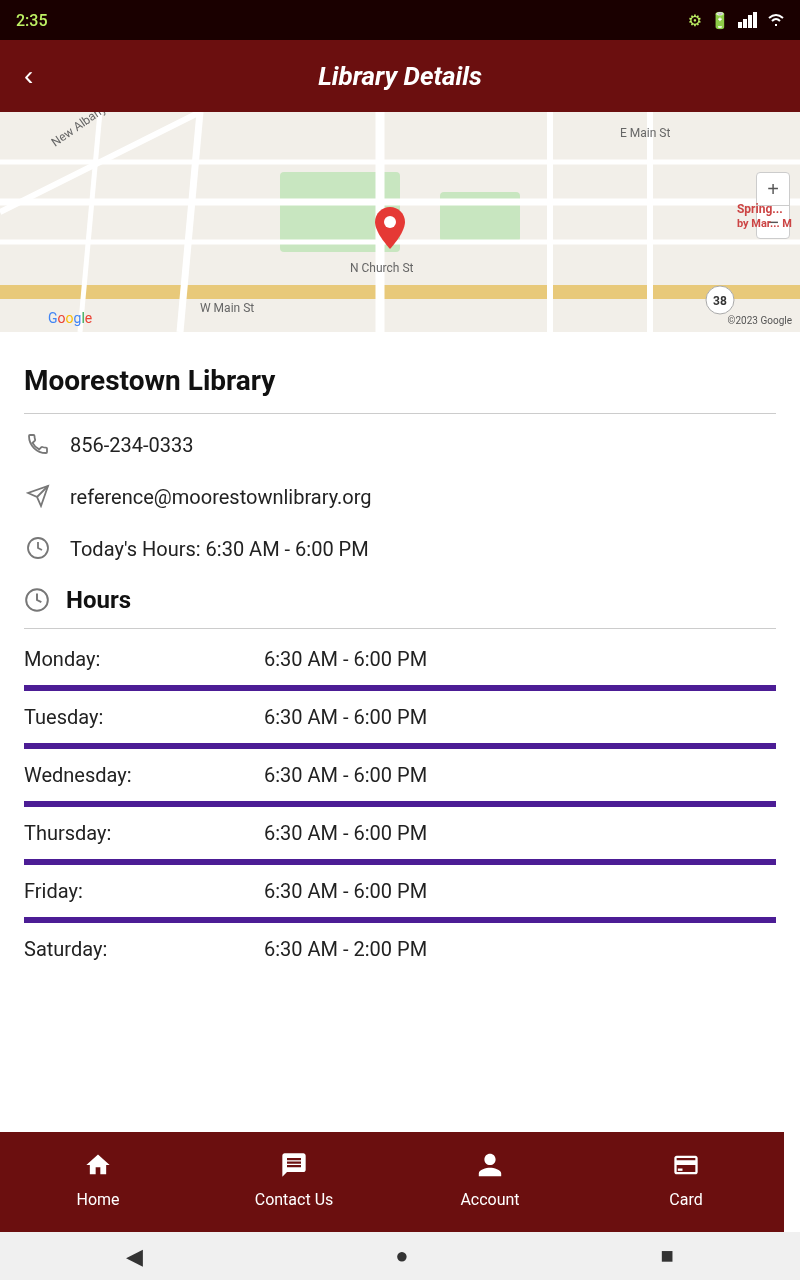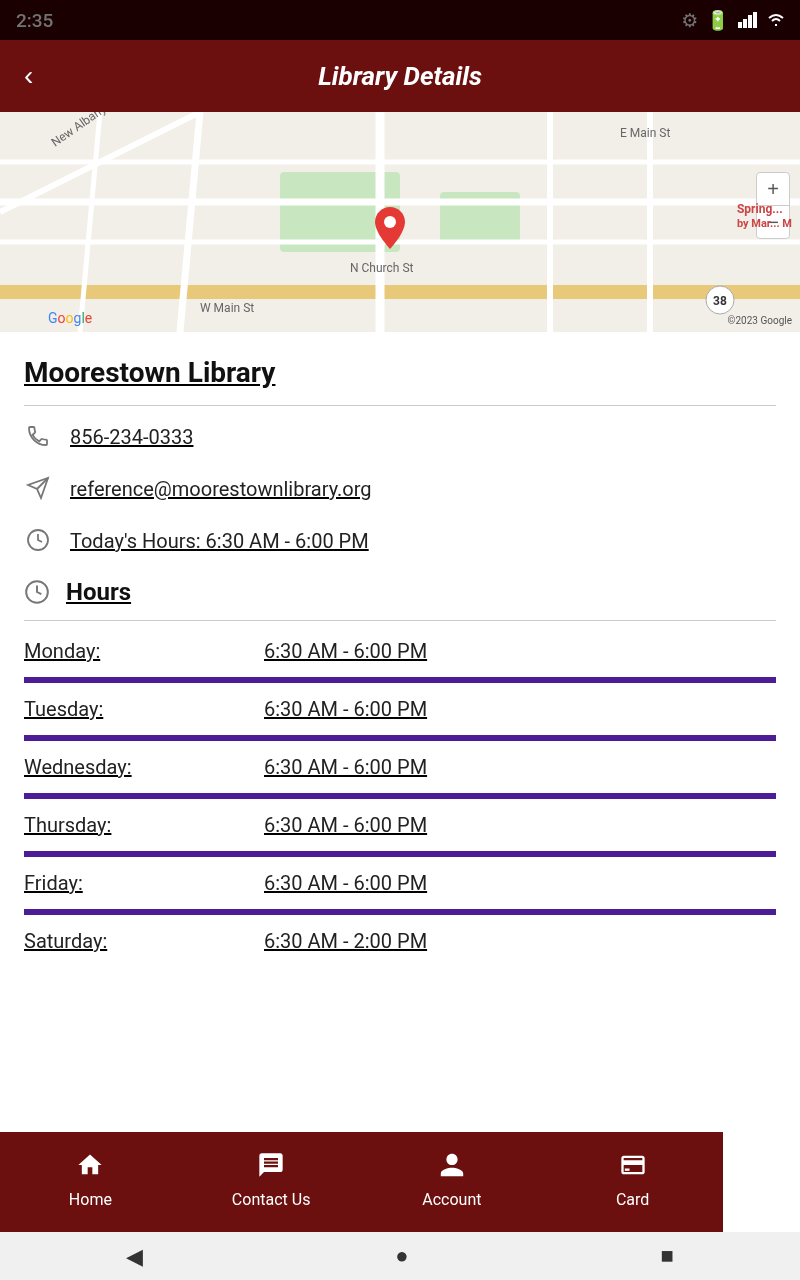--- a/index.html
+++ b/index.html
@@ -9,27 +9,27 @@
       min-height: 1280px;
       font-family: 'Roboto', Arial, sans-serif;
       background: #fff;
       position: relative;
       overflow-x: hidden;
     }
 
     
     .status-bar {
       background: #1a0000;
-      color: #737373;
+      color: #bef264;
       height: 40px;
       display: flex;
       align-items: center;
       justify-content: space-between;
       padding: 0 16px;
-      font-size: 19px;
+      font-size: 16px;
       font-weight: 500;
     }
     .status-left { display: flex; align-items: center; gap: 10px; }
     .status-right { display: flex; align-items: center; gap: 8px; }
 
     
     .top-bar {
       background: #6b0f0f;
       color: #fff;
       height: 72px;
@@ -127,23 +127,22 @@
       position: absolute;
       top: 100px;
       right: 10px;
       font-size: 12px;
       color: #c44;
       font-weight: bold;
     }
 
     
     .content {
-      padding: 4px 24px;
+      padding: 12px 24px;
       padding-bottom: 20px;
-      text-decoration: underline;
     }
     .library-name {
       font-size: 28px;
       font-weight: bold;
       color: #111;
       padding: 20px 0 12px;
     }
     .divider {
       height: 1px;
       background: #ccc;
@@ -209,21 +208,21 @@
     .day-hours {
       font-size: 20px;
       color: #222;
     }
 
     
     .bottom-nav {
       position: fixed;
       bottom: 0;
       left: 0;
-      width: 723px;
+      width: 784px;
       height: 100px;
       background: #6b0f0f;
       display: flex;
       align-items: center;
       justify-content: space-around;
       padding-bottom: 4px;
     }
     .nav-item {
       display: flex;
       flex-direction: column;

